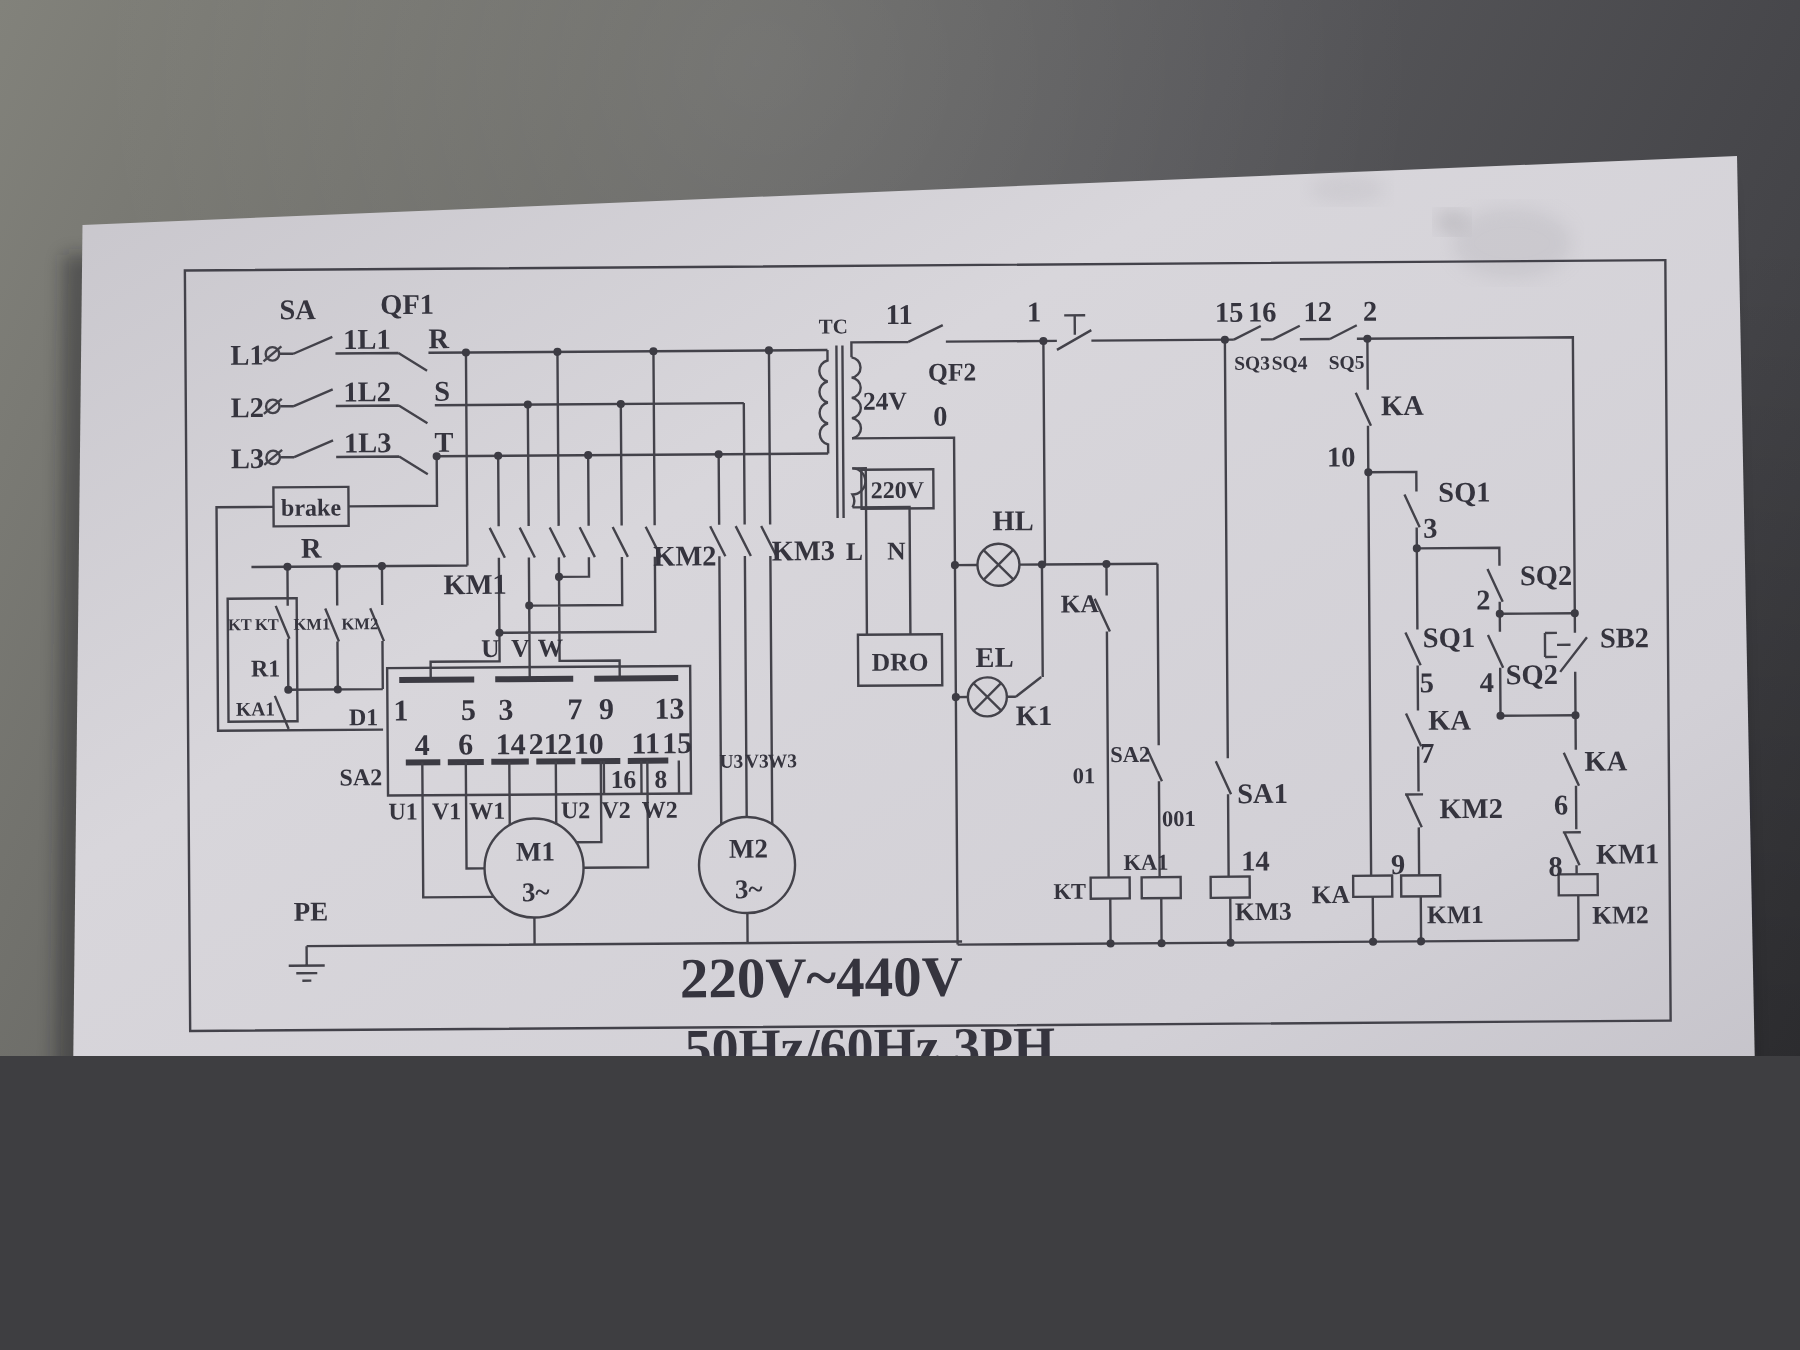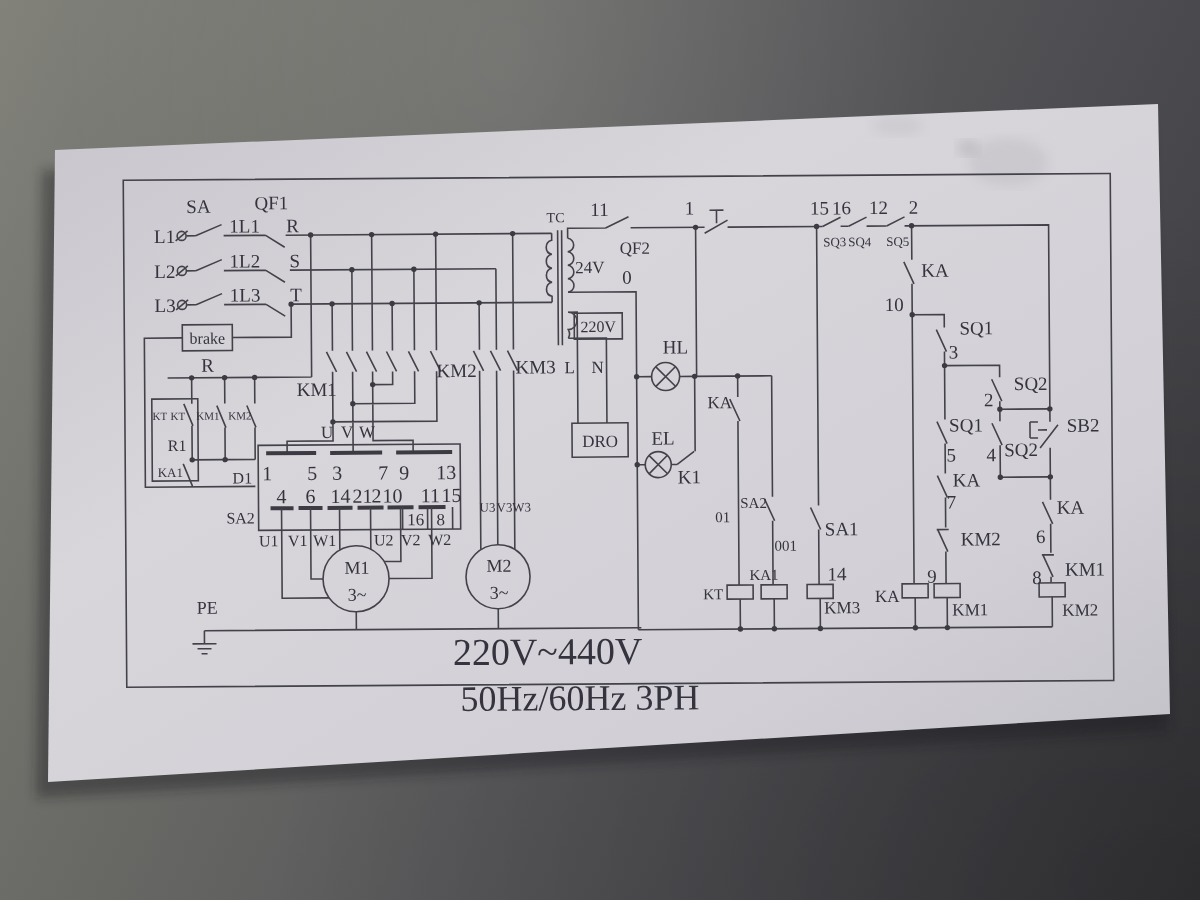--- a/index.html
+++ b/index.html
@@ -1,17 +1,17 @@
 <!DOCTYPE html>
 <html><head>
 <meta charset="utf-8">
 <style>
   html,body{margin:0;padding:0;background:#3e3e41;}
-  .scene{position:relative;width:1200px;height:900px;overflow:hidden;
-         background:linear-gradient(115deg,#82827b 0%,#6a6a66 28%,#57575a 55%,#46464a 80%,#3a3a3e 100%);}
+  .scene{position:relative;width:1200px;height:704px;overflow:hidden;
+         background:linear-gradient(115deg,#82827b 0%,#6a6a66 28%,#57575a 55%,#46464a 80%,#3a3a3e 100%);font-weight:bold;}
   .scene::after{content:"";position:absolute;inset:0;
          background:radial-gradient(ellipse at 42% 6%, rgba(255,255,255,.10), rgba(0,0,0,0) 45%),
                     radial-gradient(ellipse at 100% 100%, rgba(0,0,0,.25), rgba(0,0,0,0) 55%);}
   svg{position:absolute;inset:0;z-index:2;}
   .w{fill:none;stroke:#43424a;stroke-width:1.6;}
   .wb{fill:none;stroke:#3c3b43;stroke-width:4;}
   .comp{fill:none;stroke:#43424a;stroke-width:1.6;}
   .dot{fill:#3c3b43;stroke:none;}
   text{font-family:"Liberation Serif","DejaVu Serif",serif;fill:#35343e;text-anchor:middle;}
   .t11{font-size:11px;} .t13{font-size:13px;} .t14{font-size:14px;} .t15{font-size:15px;}

